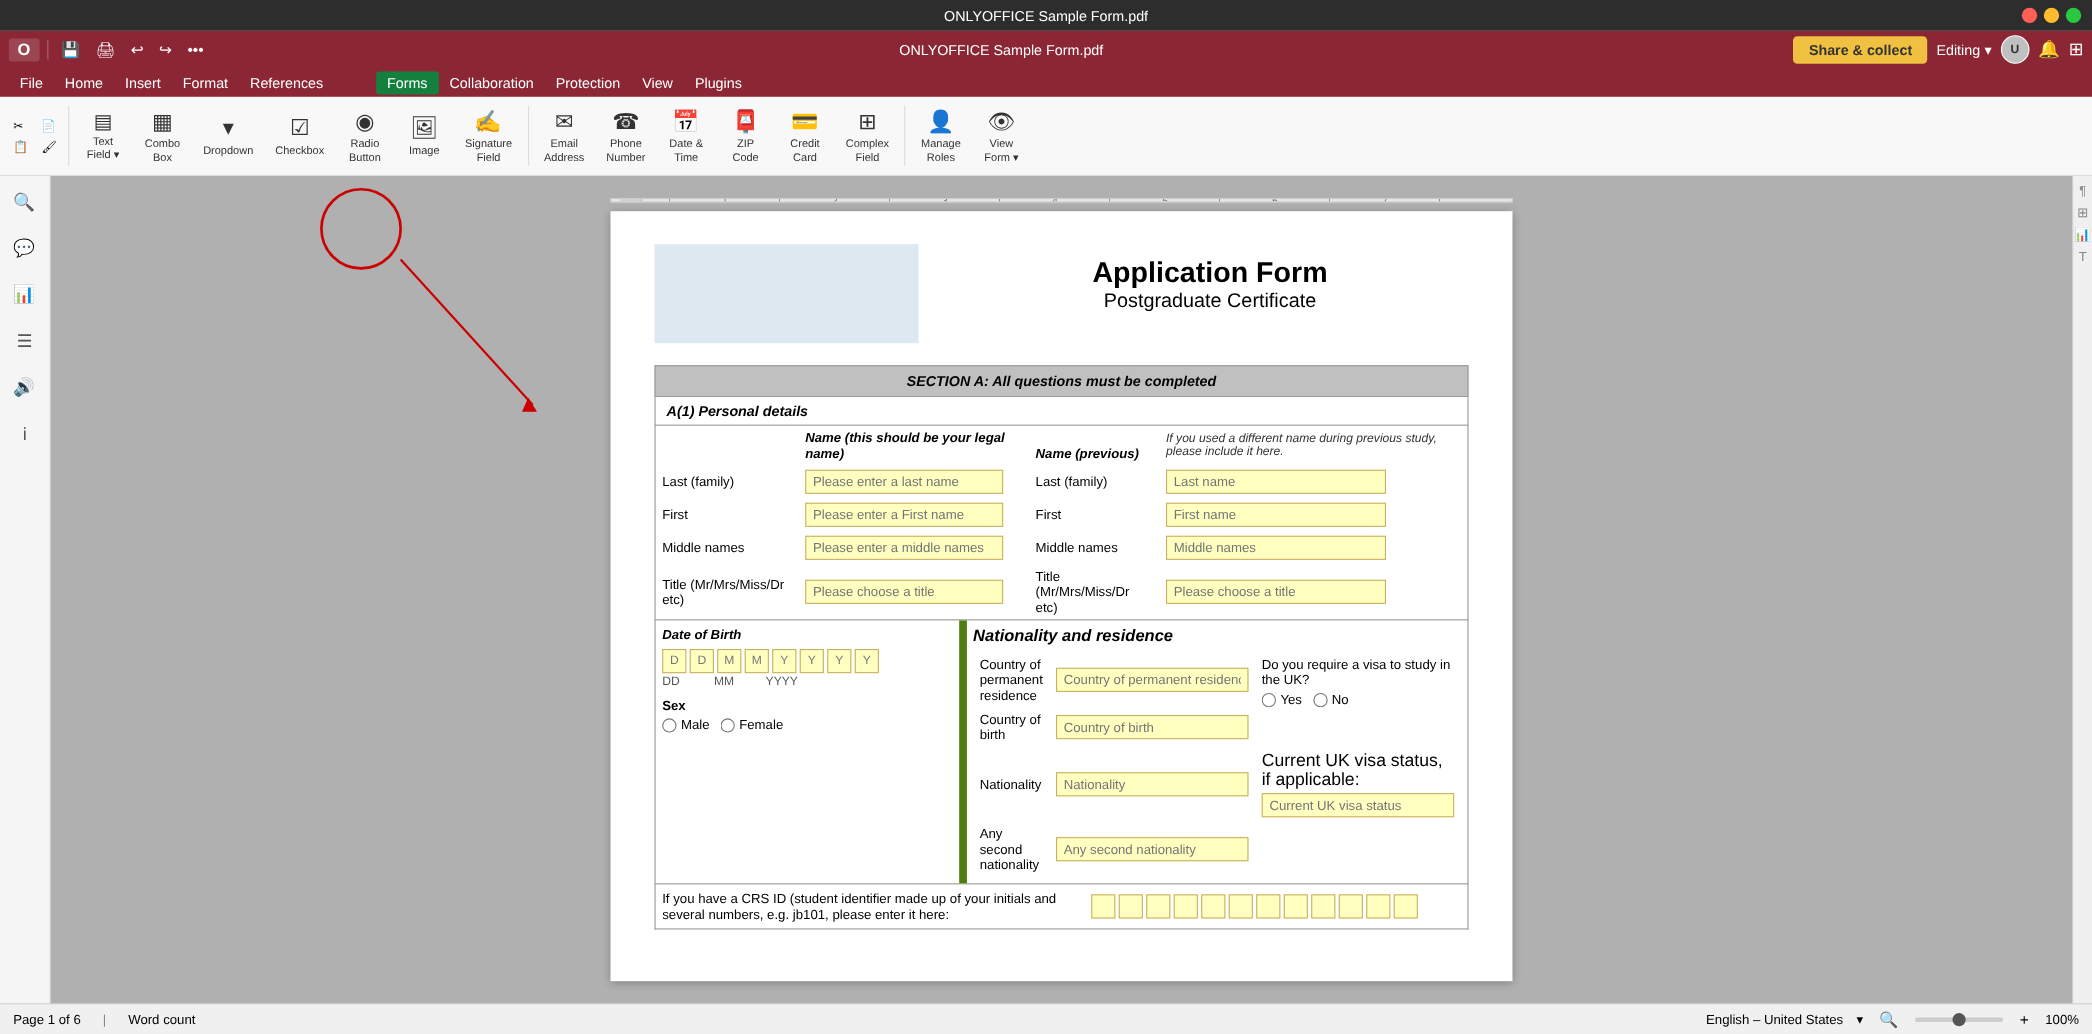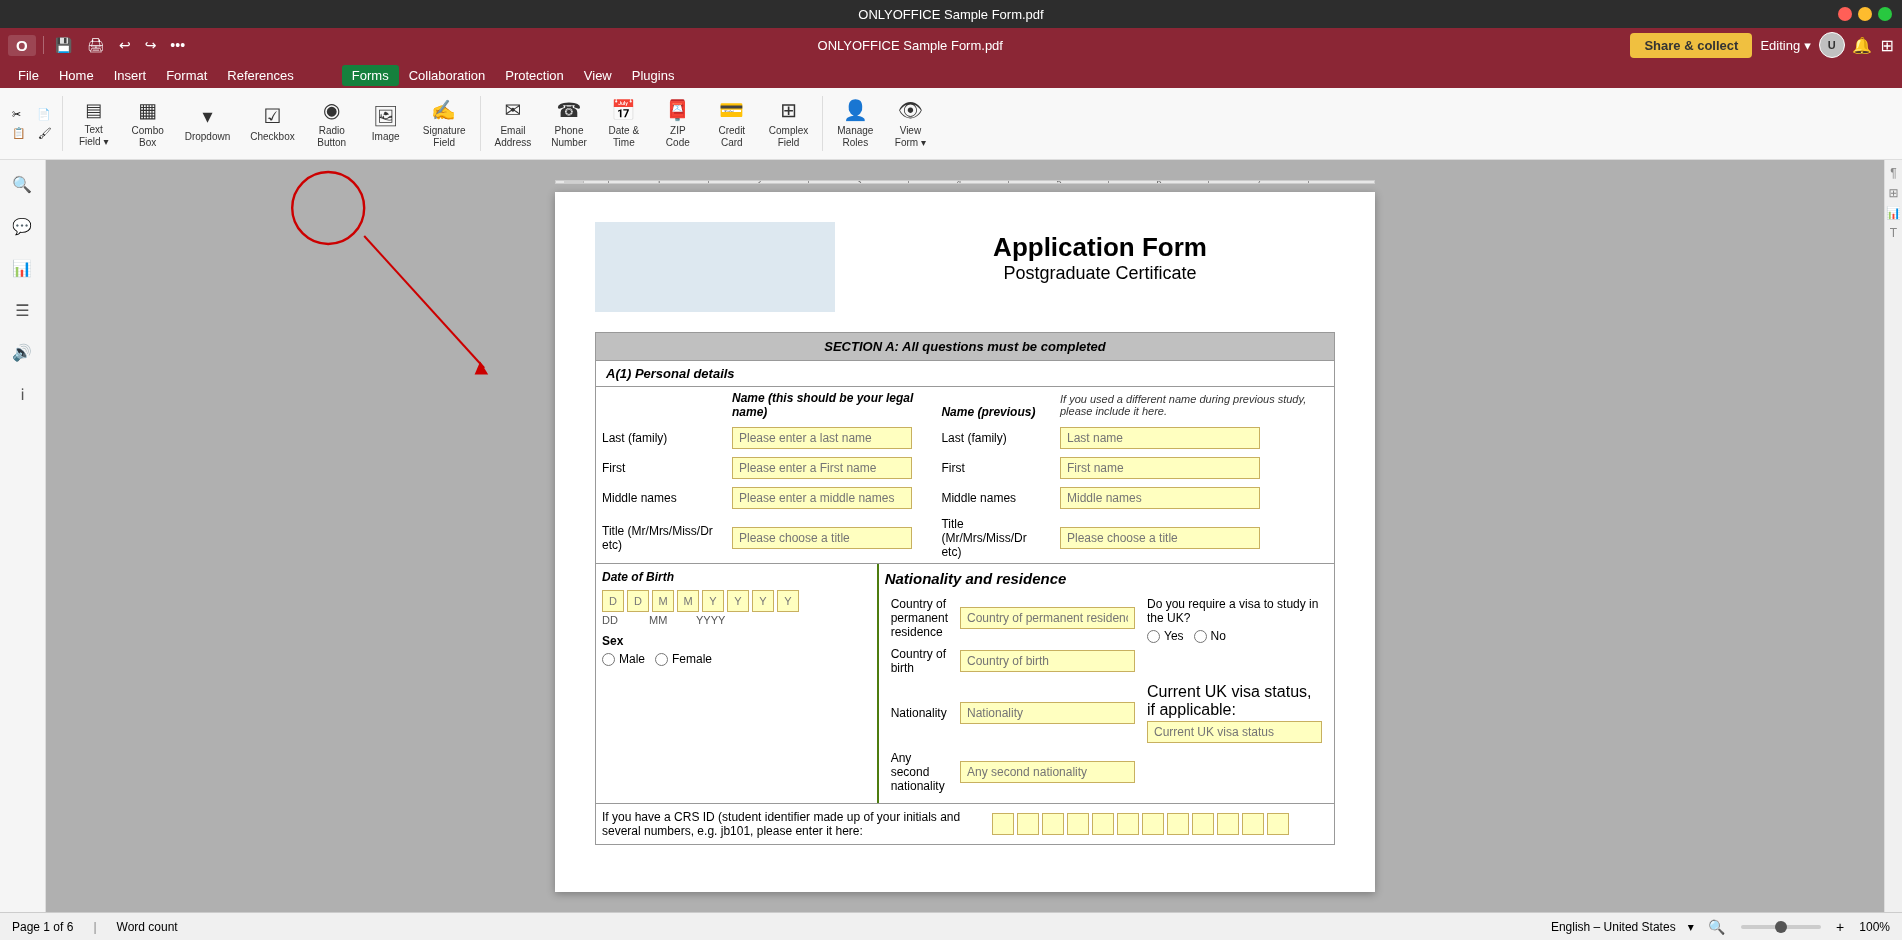--- a/index.html
+++ b/index.html
@@ -604,21 +604,21 @@
               <td><input class="form-input" placeholder="Please choose a title" style="width: 180px;"></td>
               <td><span style="font-size:12px;">Title (Mr/Mrs/Miss/Dr etc)</span></td>
               <td><input class="form-input" placeholder="Please choose a title" style="width: 200px;"></td>
             </tr>
           </tbody>
             </table>
         </div>
 
         <div style="border:1px solid #999;border-top:none;display:flex;">
 
-          <div style="width:290px;border-right:2px solid #4d7c0f;padding:6px;">
+          <div style="width:290px;border-right:7px solid #4d7c0f;padding:6px;">
             <div style="font-weight:bold;font-style:italic;font-size:12px;margin-bottom:6px;">Date of Birth</div>
             <div class="date-boxes">
               <div class="date-box">D</div>
               <div class="date-box">D</div>
               <div class="date-box">M</div>
               <div class="date-box">M</div>
               <div class="date-box">Y</div>
               <div class="date-box">Y</div>
               <div class="date-box">Y</div>
               <div class="date-box">Y</div>

